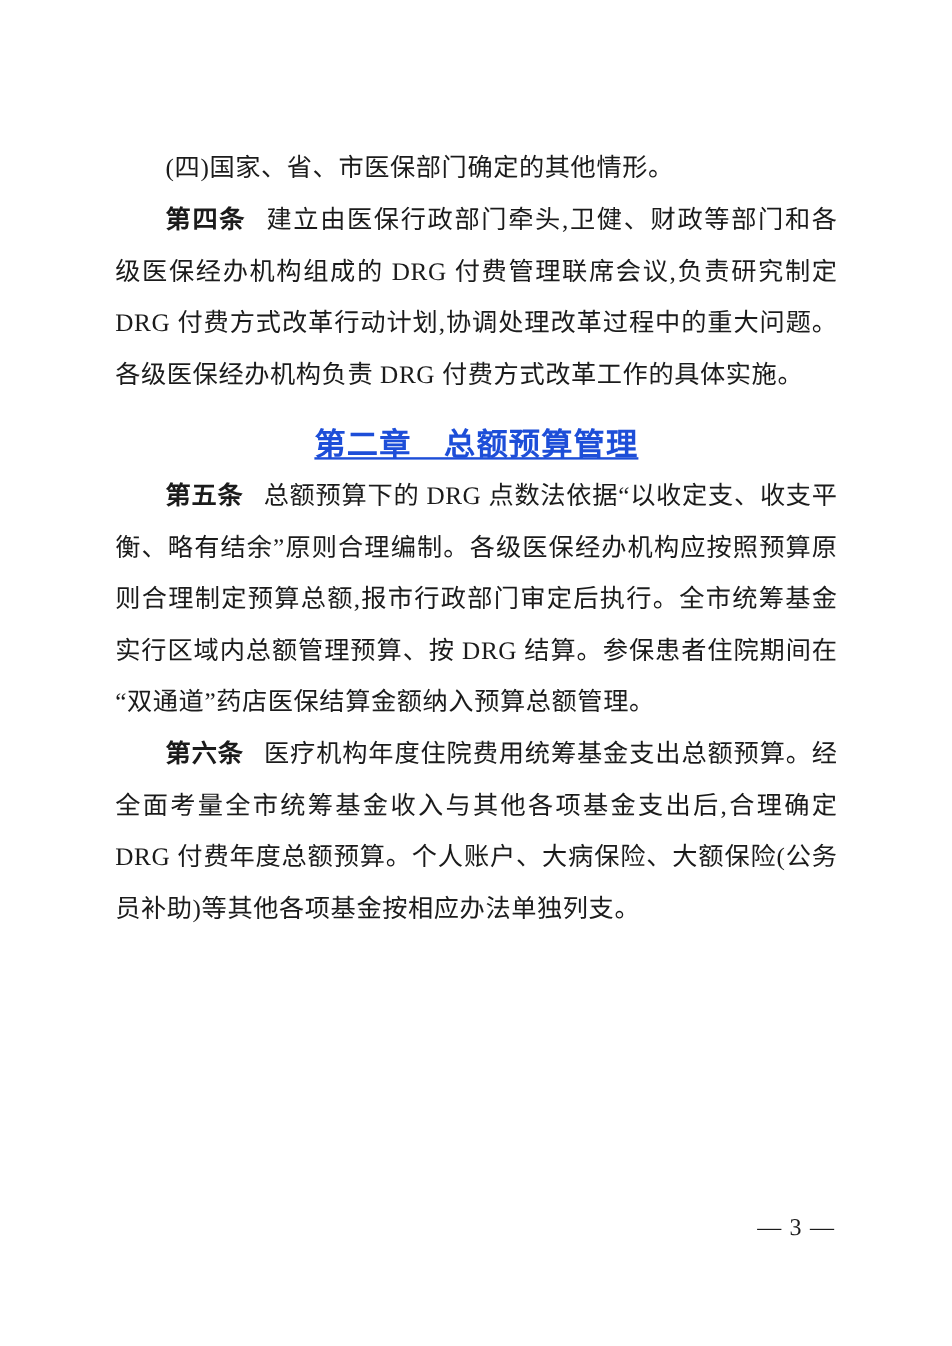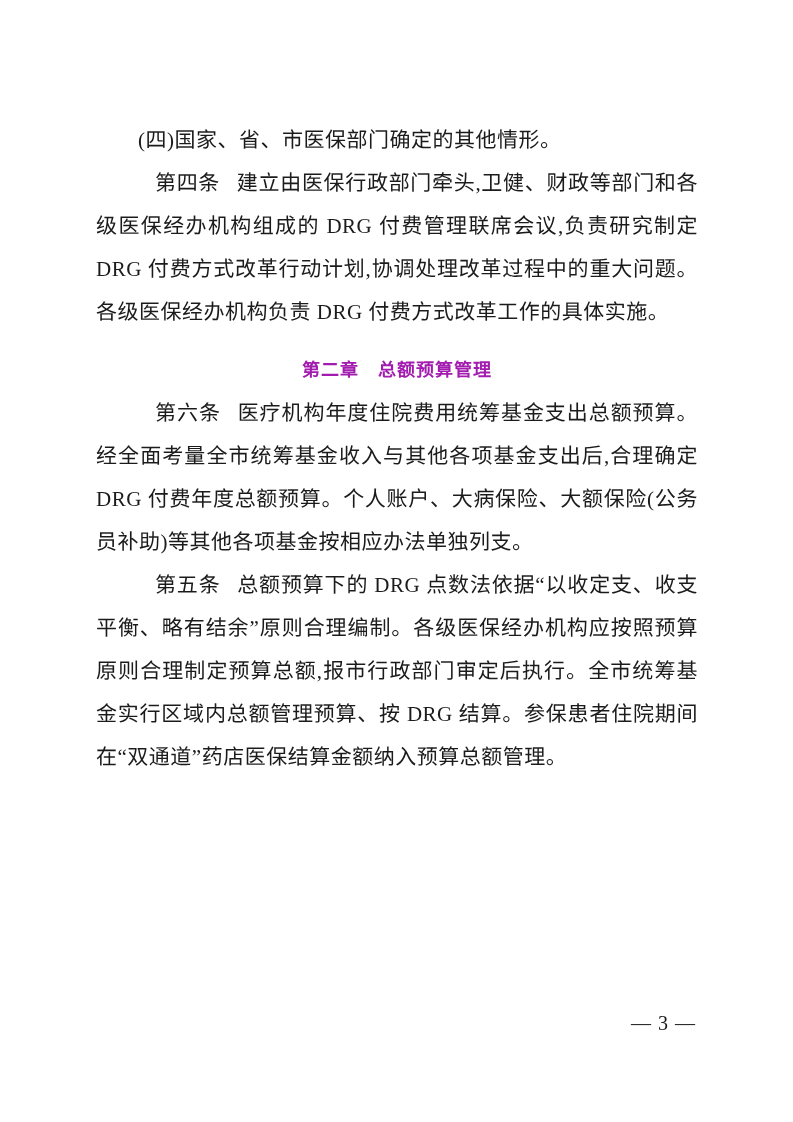--- a/index.html
+++ b/index.html
@@ -25,34 +25,34 @@
     font-size: 21px;
     line-height: 43px;
     letter-spacing: 0.5px;
     text-align: justify;
   }
   .para {
     margin: 0;
     text-indent: 2em;
   }
   .article-label {
-    font-weight: normal;
+    font-weight: bold;
     margin-right: 0.8em;
-    margin-left: 17px;
   }
   .chapter-heading {
     margin: 15px 0 0 0;
     text-indent: 0;
     text-align: center;
     font-family: "Liberation Sans", "DejaVu Sans", sans-serif;
     font-weight: bold;
-    font-size: 18px;
+    font-size: 26px;
     line-height: 43px;
     letter-spacing: 1px;
-    color: #a21caf;
+    color: #1d4ed8;
+    text-decoration: underline;
   }
   .page-number {
     position: absolute;
     top: 1012px;
     right: 97px;
     font-size: 20px;
     letter-spacing: 1px;
     color: #1b1b1b;
     white-space: pre;
   }
@@ -62,21 +62,21 @@
 
 <div class="page">
   <div class="body-text">
 
     <p class="para">(四)国家、省、市医保部门确定的其他情形。</p>
 
     <p class="para"><span class="article-label">第四条</span><span>建立由医保行政部门牵头,卫健、财政等部门和各级医保经办机构组成的 DRG 付费管理联席会议,负责研究制定 DRG 付费方式改革行动计划,协调处理改革过程中的重大问题。各级医保经办机构负责 DRG 付费方式改革工作的具体实施。</span></p>
 
     <h2 class="chapter-heading">第二章　总额预算管理</h2>
 
+    <p class="para"><span class="article-label">第五条</span><span>总额预算下的 DRG 点数法依据“以收定支、收支平衡、略有结余”原则合理编制。各级医保经办机构应按照预算原则合理制定预算总额,报市行政部门审定后执行。全市统筹基金实行区域内总额管理预算、按 DRG 结算。参保患者住院期间在“双通道”药店医保结算金额纳入预算总额管理。</span></p>
+
     <p class="para"><span class="article-label">第六条</span><span>医疗机构年度住院费用统筹基金支出总额预算。经全面考量全市统筹基金收入与其他各项基金支出后,合理确定 DRG 付费年度总额预算。个人账户、大病保险、大额保险(公务员补助)等其他各项基金按相应办法单独列支。</span></p>
-
-    <p class="para"><span class="article-label">第五条</span><span>总额预算下的 DRG 点数法依据“以收定支、收支平衡、略有结余”原则合理编制。各级医保经办机构应按照预算原则合理制定预算总额,报市行政部门审定后执行。全市统筹基金实行区域内总额管理预算、按 DRG 结算。参保患者住院期间在“双通道”药店医保结算金额纳入预算总额管理。</span></p>
 
 
   </div>
 
   <div class="page-number">— 3 —</div>
 </div>
 
 </body></html>

